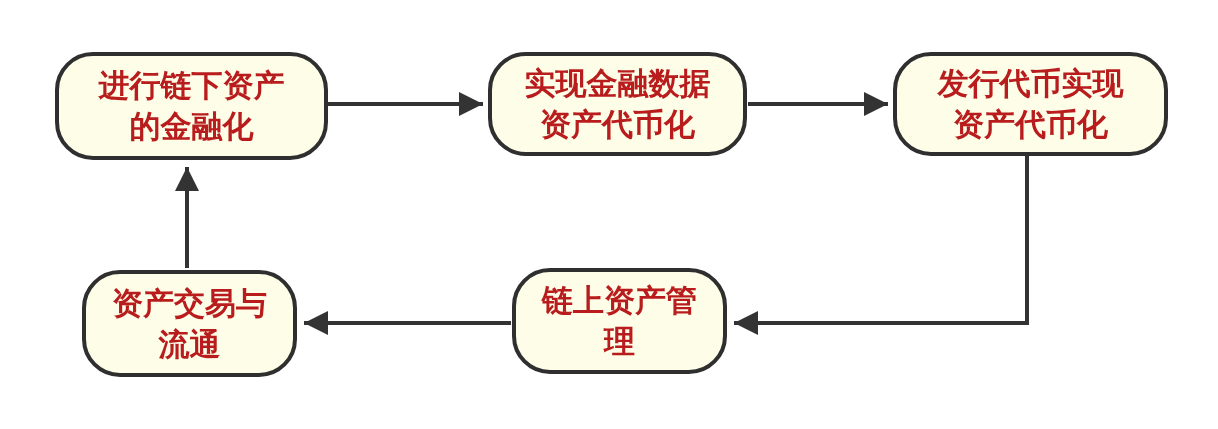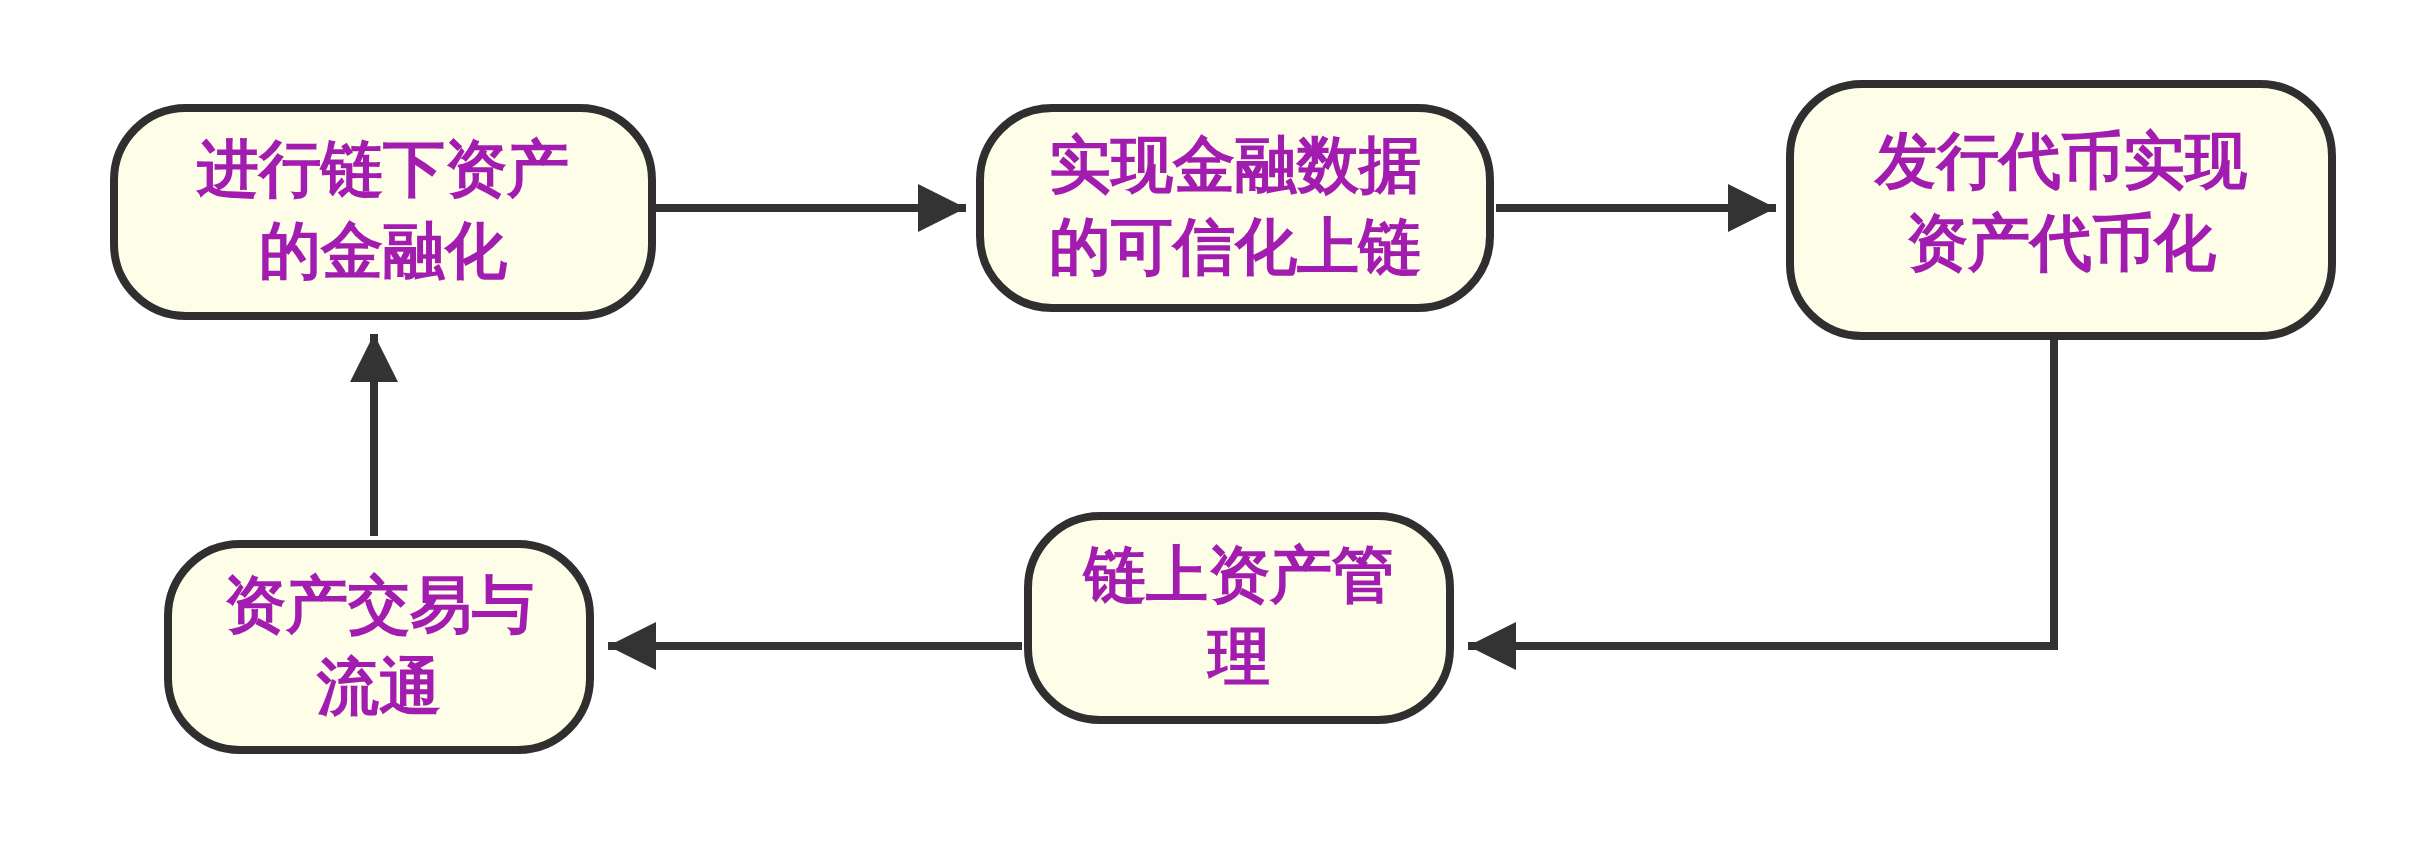--- a/index.html
+++ b/index.html
@@ -26,21 +26,21 @@
   .node {
     position: absolute;
     box-sizing: border-box;
     background: #fdfde8;
     border: 4px solid #2f2f2f;
     border-radius: 38px;
     display: flex;
     align-items: center;
     justify-content: center;
     text-align: center;
-    color: #a21caf;
+    color: #b91c1c;
     font-weight: 700;
     font-size: 31px;
     line-height: 1.32;
   }
   .node-label {
     white-space: pre-line;
     padding: 0 10px;
   }
 </style>
 </head>
@@ -61,29 +61,29 @@
     <path d="M 187,268 L 187,167" fill="none" stroke="#333333" stroke-width="4" marker-end="url(#arrowhead)"></path>
   </svg>
 
   <div class="node" style="left:55px; top:52px; width:273px; height:108px;">
     <span class="node-label">进行链下资产
 的金融化</span>
   </div>
 
   <div class="node" style="left:488px; top:52px; width:259px; height:104px;">
     <span class="node-label">实现金融数据
-的可信化上链</span>
+资产代币化</span>
   </div>
 
-  <div class="node" style="left:893px; top:40px; width:275px; height:130px;font-family:Liberation Mono, monospace;">
+  <div class="node" style="left:893px; top:52px; width:275px; height:104px;">
     <span class="node-label">发行代币实现
 资产代币化</span>
   </div>
 
-  <div class="node" style="left:512px; top:256px; width:215px; height:106px;">
+  <div class="node" style="left:512px; top:268px; width:215px; height:106px;">
     <span class="node-label">链上资产管
 理</span>
   </div>
 
   <div class="node" style="left:82px; top:270px; width:215px; height:107px;align-items:center;">
     <span class="node-label">资产交易与
 流通</span>
   </div>
 
 </div>

